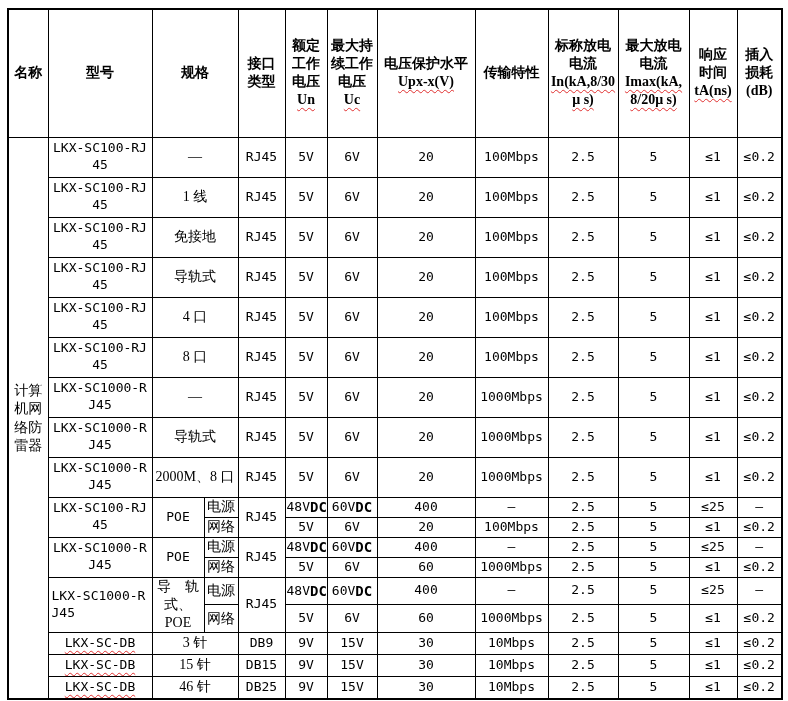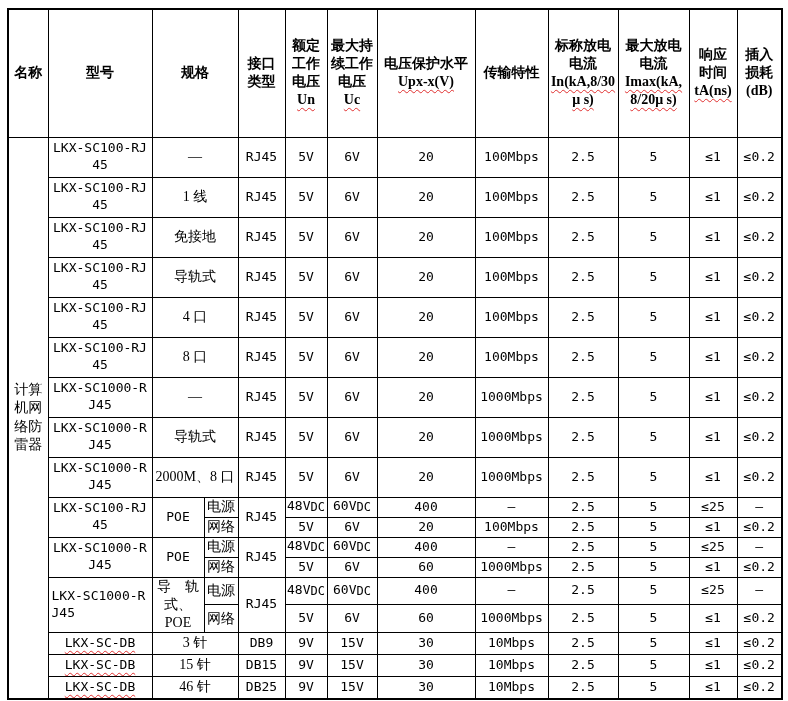--- a/index.html
+++ b/index.html
@@ -12,23 +12,23 @@
   th .lat{display:block;font-family:"Liberation Serif",serif;font-weight:bold;font-size:14px;}
   td{font-size:13px;font-family:"DejaVu Sans Mono","Liberation Mono",monospace;}
   td.zh{font-family:"Liberation Serif",serif;font-size:14px;}
   tr.hd{height:128px;}
   tr.r{height:40px;}
   tr.s{height:20px;}
   tr.s2{height:26px;}
   tr.d{height:22px;margin-top:28px;}
   .sp{text-decoration:underline;text-decoration-style:wavy;text-decoration-color:#e03030;
       text-decoration-thickness:1px;text-underline-offset:3px;}
-  .dc{font-size:12px;font-weight:normal;vertical-align:-1px;letter-spacing:0;}
+  .dc{font-size:14px;font-weight:bold;vertical-align:-1px;letter-spacing:0;}
   .al{text-align:left;padding-left:3px;}
-  .cat{font-size:14px;font-family:Liberation Serif, serif;}
+  .cat{font-size:14px;font-family:Liberation Sans, sans-serif;}
 </style>
 </head>
 <body>
 
 <table>
   <colgroup>
     <col style="width:40px">
       <col style="width:104px">
       <col style="width:52px">
       <col style="width:34px">

